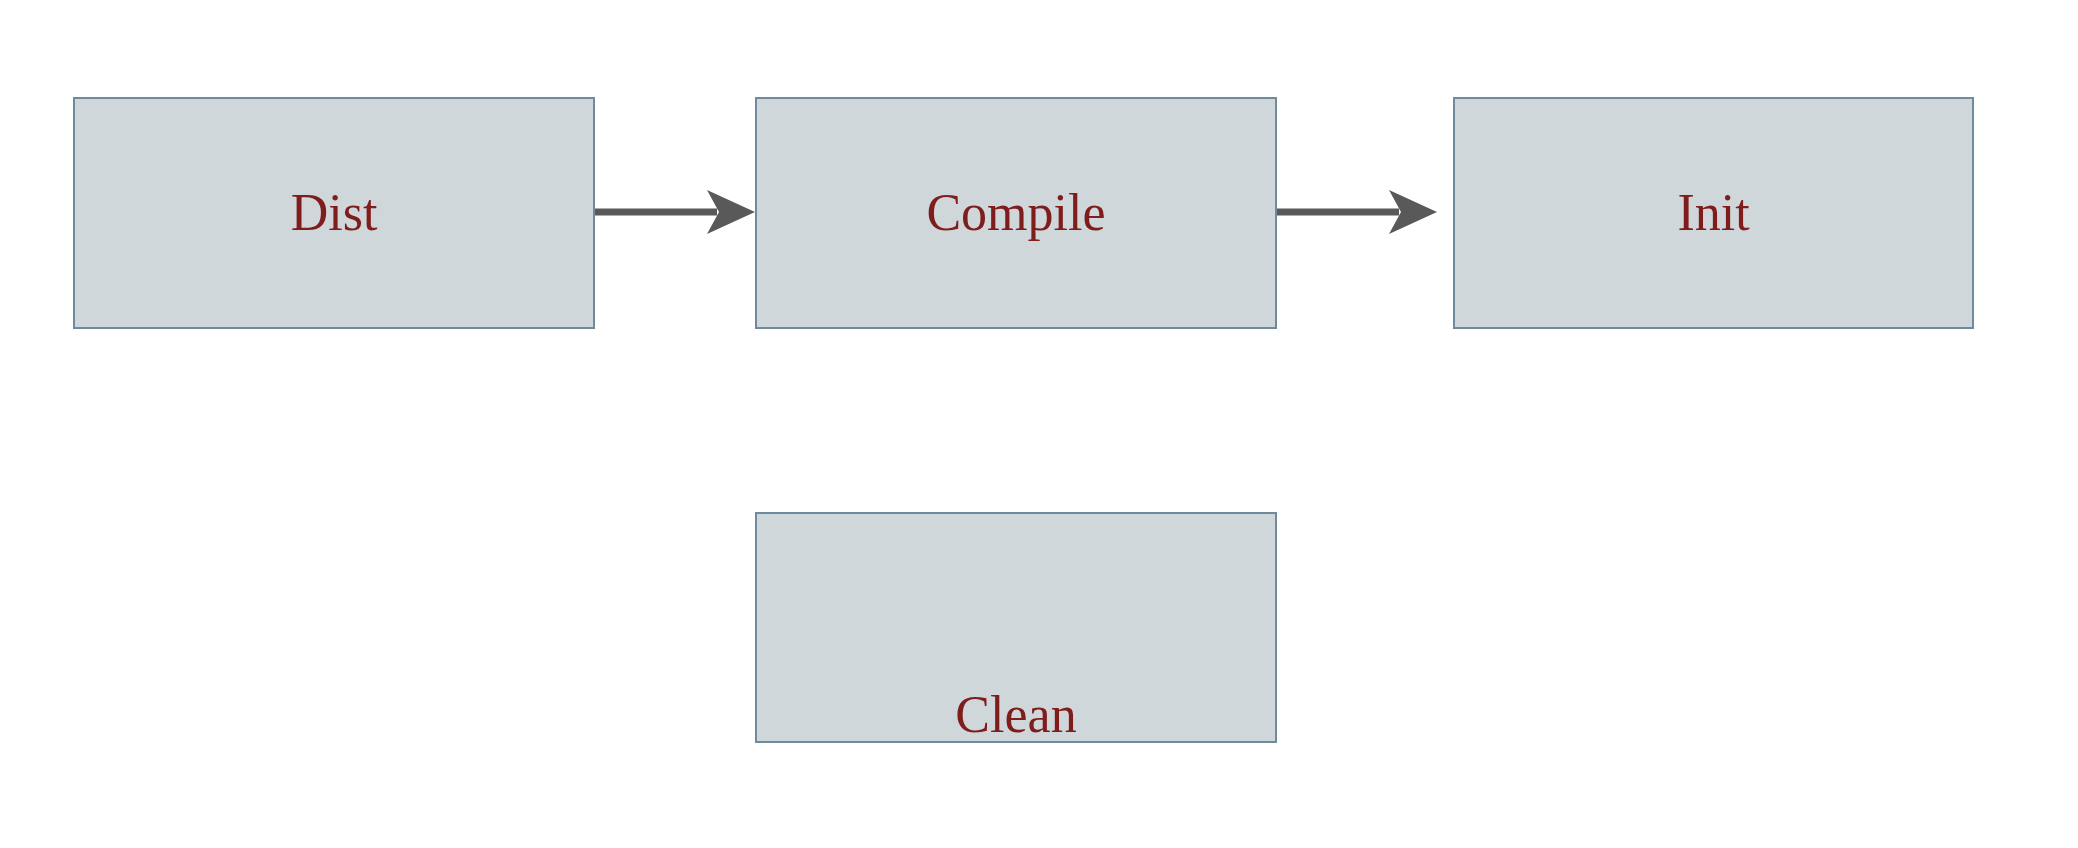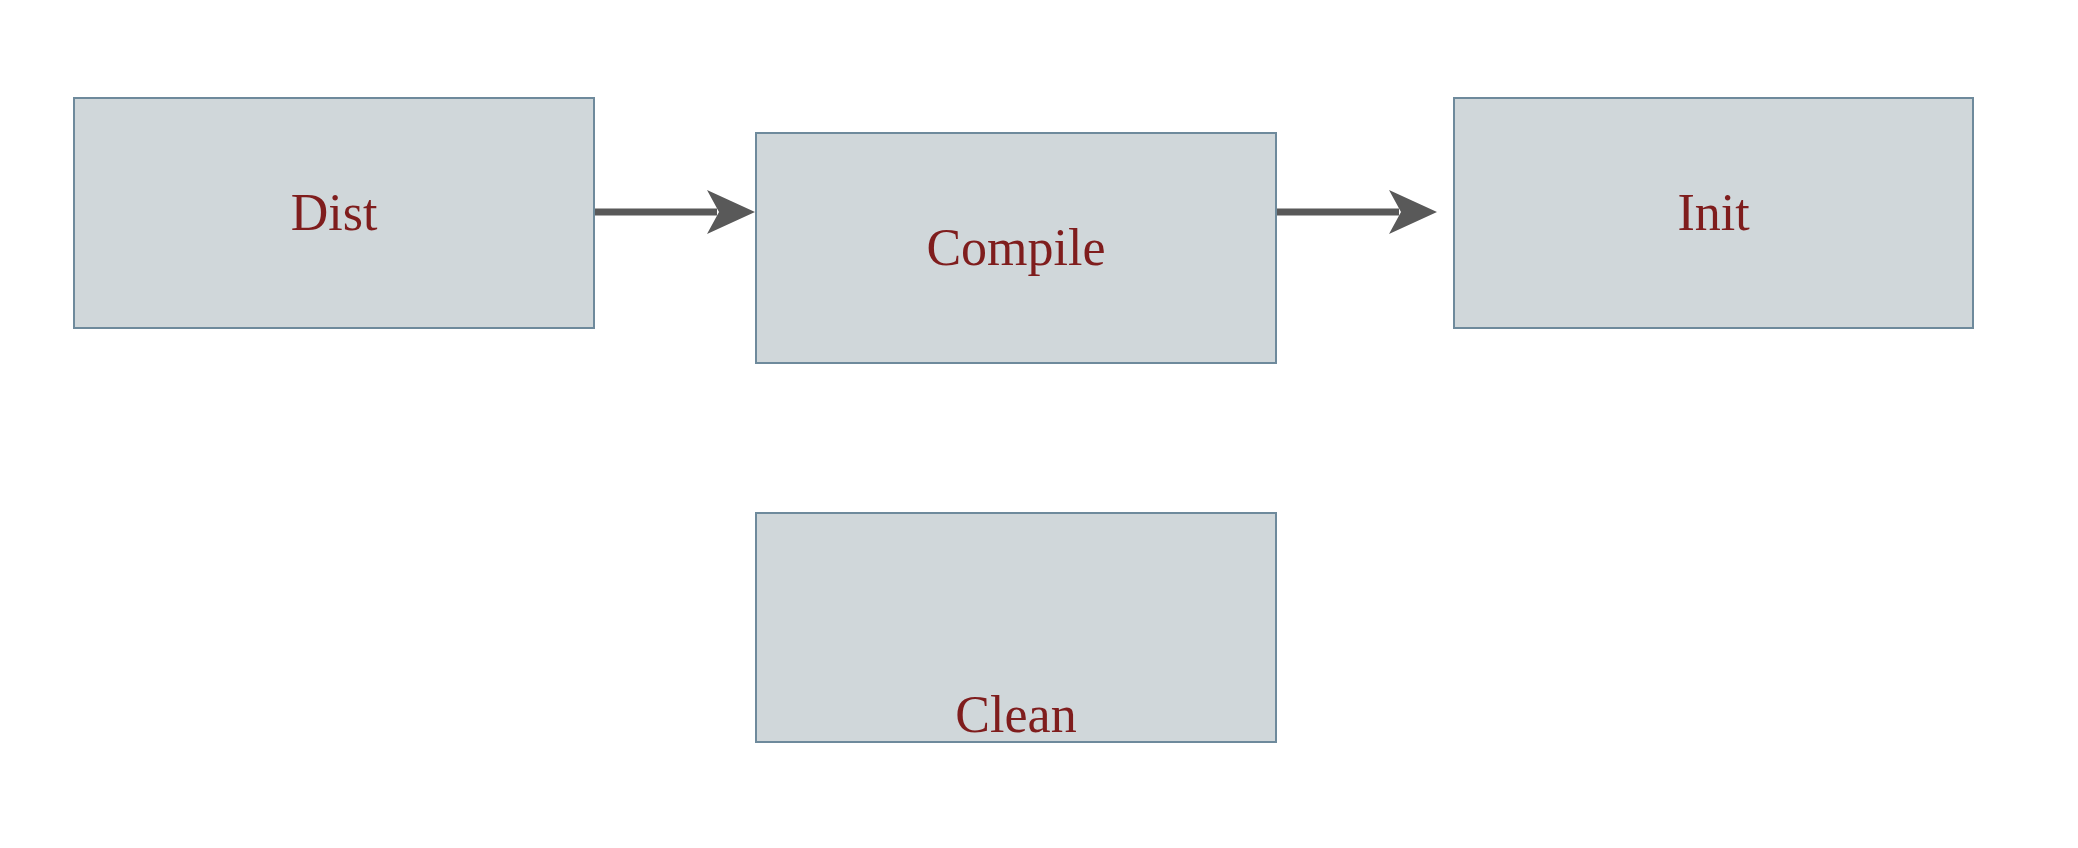--- a/index.html
+++ b/index.html
@@ -60,21 +60,21 @@
     <svg width="160" height="60" viewBox="0 0 160 60" aria-hidden="true">
       <line x1="0" y1="30" x2="122" y2="30" stroke="#595959" stroke-width="7"></line>
       <path d="M 160 30 L 112 8 L 124 30 L 112 52 Z" fill="#595959"></path>
     </svg>
   </div>
 
   <div class="node" id="node-0" style="left:73px; top:97px; width:522px; height:232px;">
     <span class="node-label">Dist</span>
   </div>
 
-  <div class="node" id="node-1" style="left:755px; top:97px; width:522px; height:232px;margin-top:35px;">
+  <div class="node" id="node-1" style="left:755px; top:97px; width:522px; height:232px;">
     <span class="node-label">Compile</span>
   </div>
 
   <div class="node" id="node-2" style="left:1437px; top:97px; width:521px; height:232px;margin-left:16px;">
     <span class="node-label">Init</span>
   </div>
 
   <div class="node" id="node-3" style="left:755px; top:512px; width:522px; height:231px;align-items:flex-end;">
     <span class="node-label">Clean</span>
   </div>

